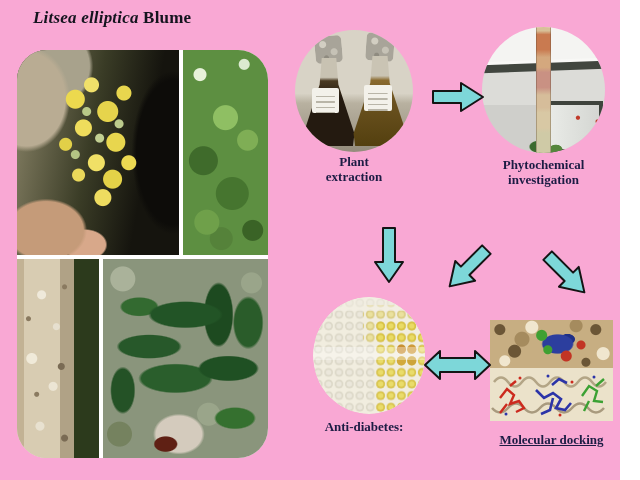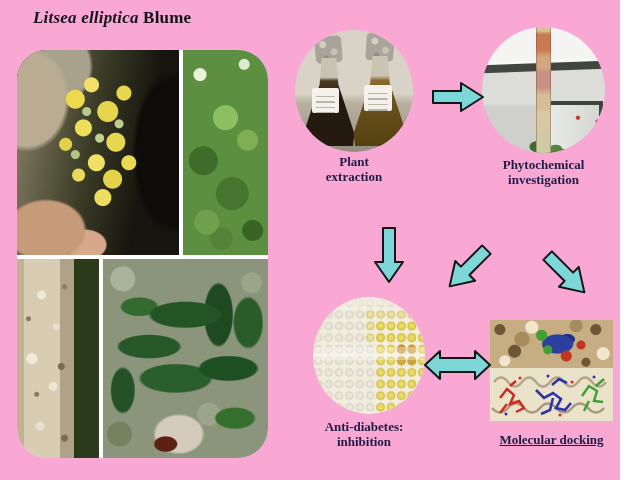--- a/index.html
+++ b/index.html
@@ -272,20 +272,19 @@
     <div>investigation</div>
   </div>
 
   <div class="cap cap-plant">
     <div>Plant</div>
     <div>extraction</div>
   </div>
 
   <div class="cap cap-anti">
     <div>Anti-diabetes:</div>
-    <div>inhibition</div>
   </div>
 
   <div class="cap cap-dock">
     <div>Molecular docking</div>
   </div>
 
 </div>
 
 </body></html>

